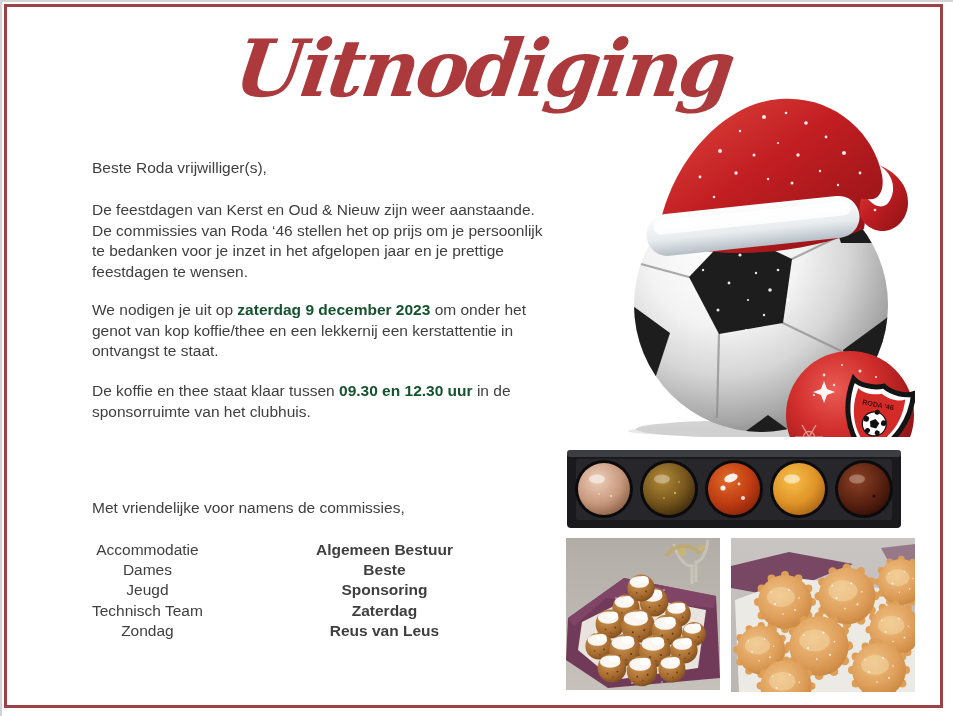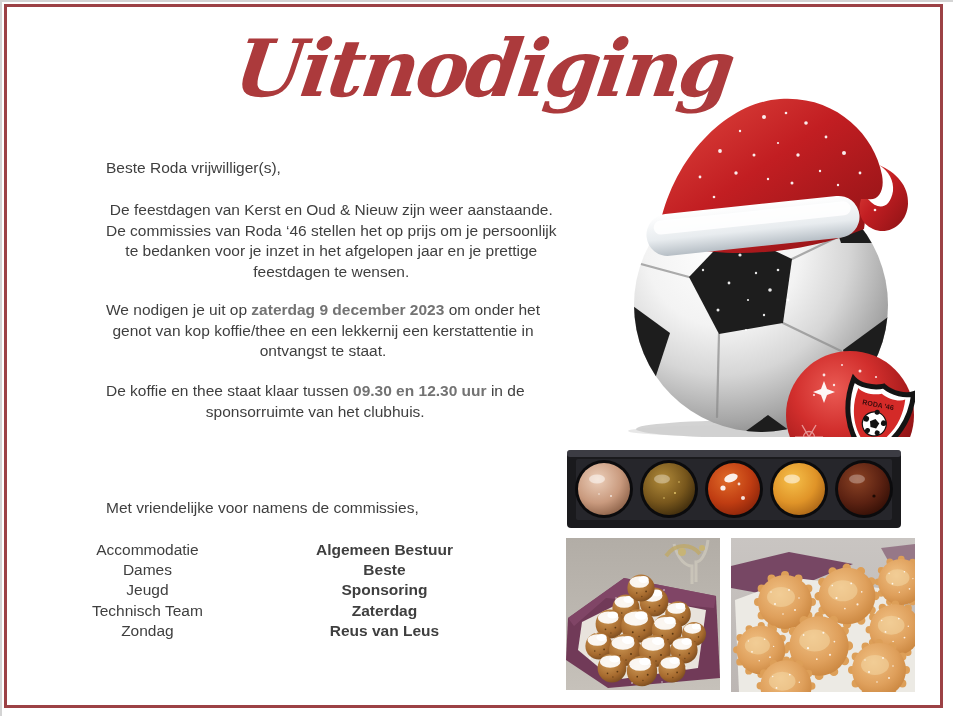--- a/index.html
+++ b/index.html
@@ -5,22 +5,22 @@
   html,body{margin:0;padding:0;}
   body{background:#ffffff;font-family:"Liberation Sans",sans-serif;}
   .stage{position:relative;width:953px;height:716px;background:#ffffff;overflow:hidden;}
   .edge-strip-top{position:absolute;left:0;top:0;width:953px;height:2px;background:#d4d4d4;}
   .edge-strip-left{position:absolute;left:0;top:0;width:2px;height:716px;background:#d4d4d4;}
   .frame{position:absolute;left:4px;top:4px;right:10px;bottom:8px;border:3px solid #9C4145;background:#ffffff;}
   .title{position:absolute;left:236px;top:22px;width:460px;
          font-family:"DejaVu Serif",serif;font-style:italic;font-weight:bold;
          font-size:79px;letter-spacing:-3px;color:#AC3A3C;transform:skewX(-8deg);
          white-space:nowrap;}
-  .para{position:absolute;left:106px;font-size:15.5px;line-height:20.7px;color:#3F3F3F;white-space:nowrap;text-align:center;}
-  .red{color:#737373;font-weight:bold;}
+  .para{position:absolute;left:92px;font-size:15.5px;line-height:20.7px;color:#3F3F3F;white-space:nowrap;}
+  .red{color:#14532d;font-weight:bold;}
   .cols{position:absolute;left:92px;top:540px;}
   .col{position:absolute;top:0;font-size:15.5px;line-height:20.2px;color:#3F3F3F;white-space:nowrap;text-align:center;}
   .col.left{left:0;}
   .col.right{left:224px;font-weight:bold;}
   .photo{position:absolute;overflow:hidden;}
   .photo svg{display:block;}
   #photo-ball{left:628px;top:85px;width:287px;height:352px;}
   #photo-bonbons{left:563px;top:446px;width:352px;height:86px;}
   #photo-oliebollen{left:566px;top:538px;width:154px;height:152px;}
   #photo-cookies{left:731px;top:538px;width:184px;height:154px;}

